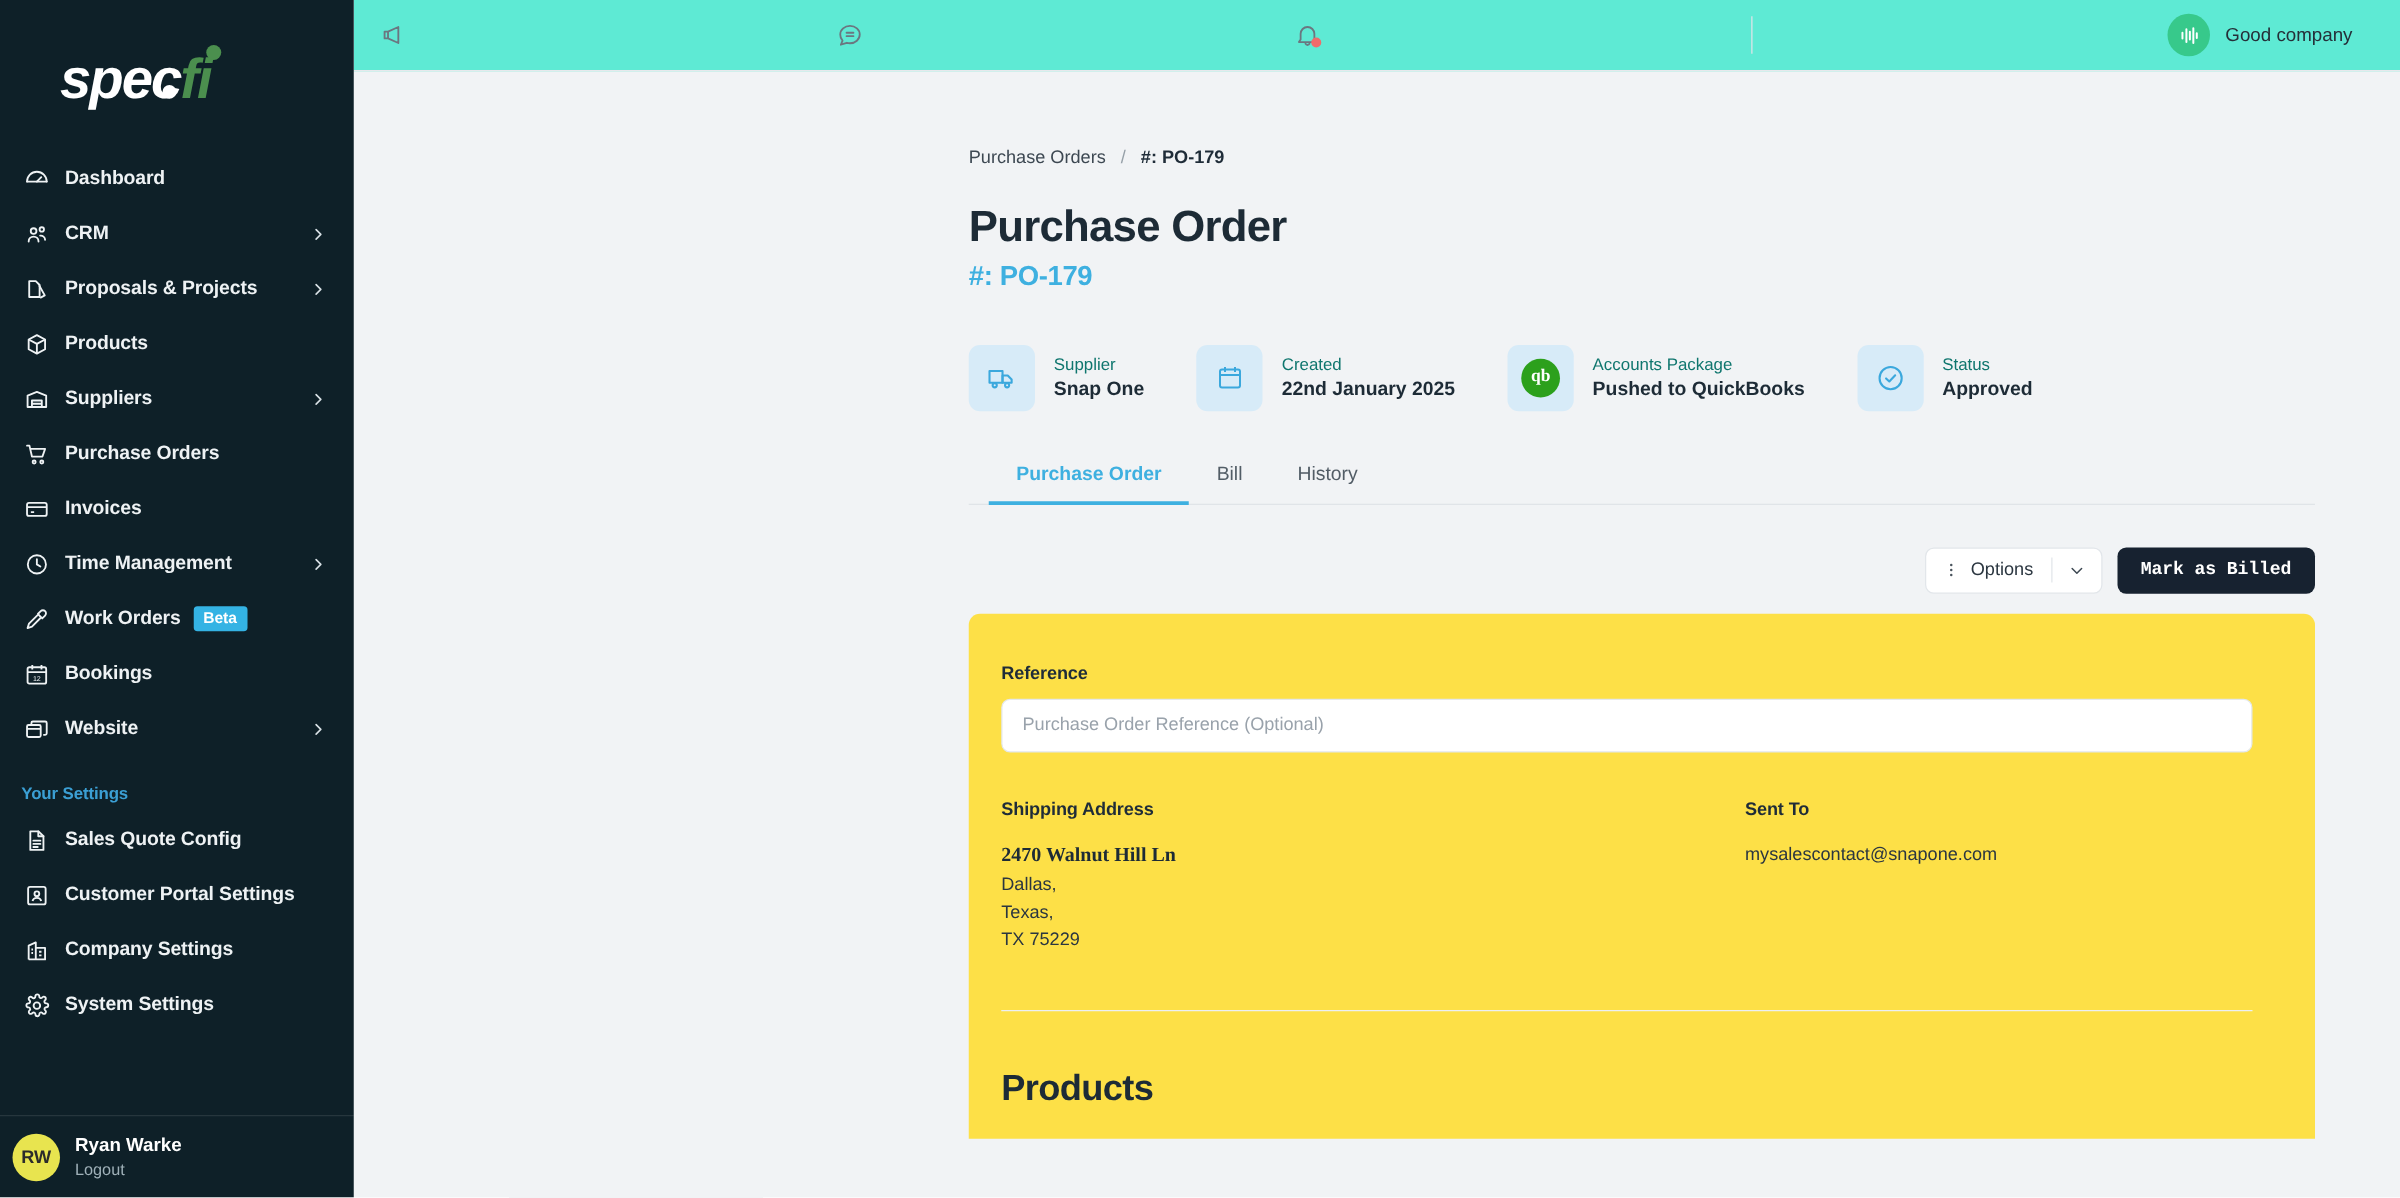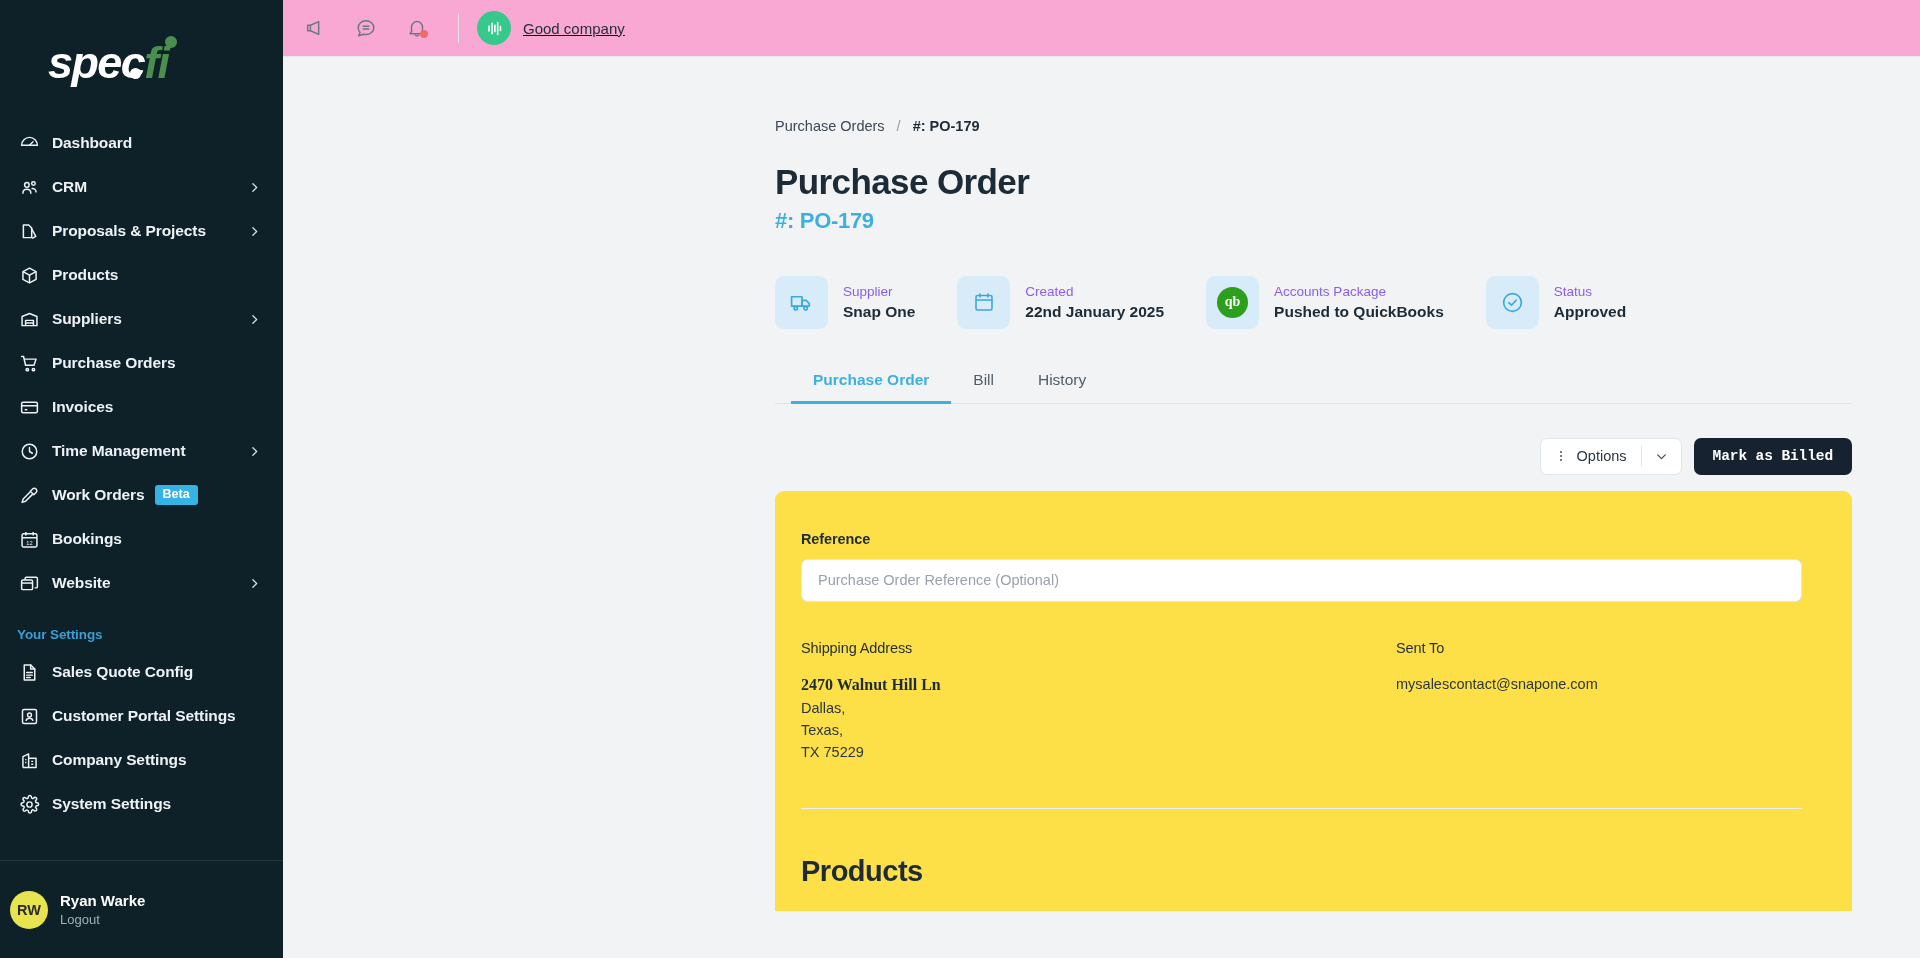--- a/index.html
+++ b/index.html
@@ -57,40 +57,40 @@
     font-size: 12.5px; font-weight: 700; border-radius: 3px;
     padding: 3px 8px 4px; line-height: 1;
   }
   .nav-section {
     font-size: 13.5px; font-weight: 700; color: #3b9fd4;
     padding: 22px 0 8px 17px; letter-spacing: -0.1px;
   }
 
   .user-box {
     border-top: 1px solid rgba(255,255,255,0.10);
-    height: 98px; display: flex; align-items: center;
+    height: 66px; display: flex; align-items: center;
     padding-left: 10px; cursor: pointer;
   }
   .avatar {
     width: 38px; height: 38px; border-radius: 50%;
     background: #e8e44f; color: #2b2b2b;
     display: flex; align-items: center; justify-content: center;
     font-size: 14.5px; font-weight: 600; flex: 0 0 38px;
   }
   .user-meta { margin-left: 12px; }
   .user-name { font-size: 15px; font-weight: 700; color: #ffffff; }
   .user-logout { font-size: 13px; color: #9fb0b8; margin-top: 3px; }
 
   
   .main { flex: 1 1 auto; height: 958px; display: flex; flex-direction: column;
           background: #f1f3f5; overflow: hidden; }
   .topbar {
-    height: 57px; flex: 0 0 57px; background: #f9a8d4;
-    display: flex; align-items: center; justify-content: flex-start;
-    padding-right: 38px; border-bottom: 1px solid #e6e9ec; text-decoration: underline;
+    height: 57px; flex: 0 0 57px; background: #5eead4;
+    display: flex; align-items: center; justify-content: space-between;
+    padding-right: 38px; border-bottom: 1px solid #e6e9ec;
   }
   .topbar-icon {
     width: 38px; height: 38px; display: flex; align-items: center;
     justify-content: center; cursor: pointer; position: relative;
     margin-left: 13px; color: #6b7780;
   }
   .notif-dot {
     position: absolute; width: 8px; height: 8px; border-radius: 50%;
     background: #ef6b6b; right: 8px; bottom: 9px;
   }
@@ -126,21 +126,21 @@
   }
 
   .cards { display: flex; align-items: center; margin-top: 42px; gap: 0; }
   .info-card { display: flex; align-items: center; margin-right: 42px; }
   .card-tile {
     width: 53px; height: 53px; border-radius: 9px; background: #d7ebf8;
     display: flex; align-items: center; justify-content: center;
     flex: 0 0 53px;
   }
   .card-meta { margin-left: 15px; }
-  .card-label { font-size: 13.5px; color: #8b5cf6; line-height: 1.3; }
+  .card-label { font-size: 13.5px; color: #0f766e; line-height: 1.3; }
   .card-value {
     font-size: 15.5px; font-weight: 700; color: #1d2b36; margin-top: 2px;
     white-space: nowrap;
   }
   .qb-circle {
     width: 31px; height: 31px; border-radius: 50%; background: #2ca01c;
     display: flex; align-items: center; justify-content: center;
     color: #ffffff; font-size: 14px; font-weight: 700;
     font-family: "Liberation Serif", serif;
   }
@@ -193,21 +193,21 @@
     border: 1px solid #e4e8ec; border-radius: 7px; padding: 0 16px;
     font-size: 14.5px; color: #1f2c38; background: #ffffff;
     font-family: "Liberation Sans", sans-serif;
   }
   .text-input::placeholder { color: #99a2ab; }
 
   .two-col { display: flex; margin-top: 38px; }
   .col-left { width: 595px; flex: 0 0 595px; }
   .col-right { flex: 1 1 auto; }
   .sec-label {
-    font-size: 14.5px; font-weight: 400; color: #1f2c38; letter-spacing: -0.1px;
+    font-size: 14.5px; font-weight: 700; color: #1f2c38; letter-spacing: -0.1px;
   }
   .addr-line1 {
     font-size: 16px; font-weight: 700; color: #1d2b36; margin-top: 20px; font-family: Liberation Serif, serif;
   }
   .addr-line { font-size: 14.5px; color: #2b3640; margin-top: 6px; }
   .sent-to { font-size: 14.5px; color: #2b3640; margin-top: 20px; }
 
   .hr { height: 1px; background: #eceff2; margin-top: 48px; }
   .products-title {
     font-size: 29px; font-weight: 700; color: #1d2b36;

